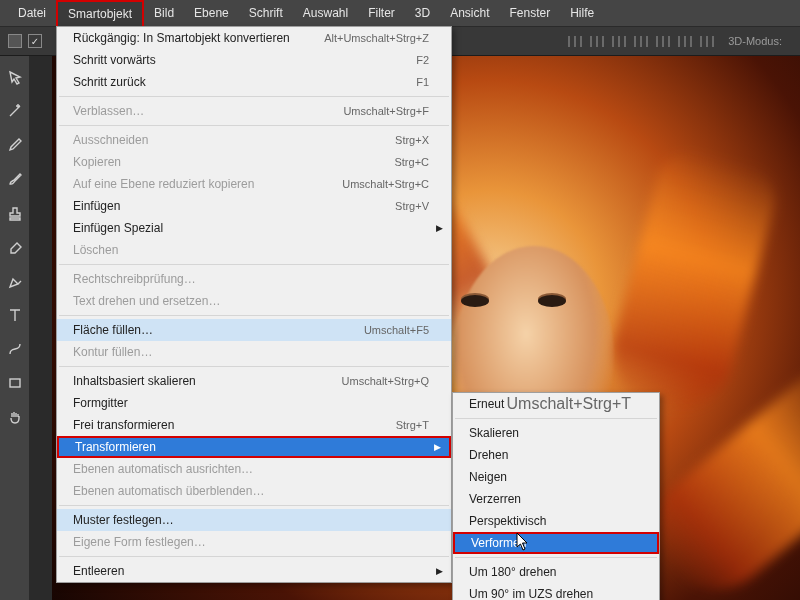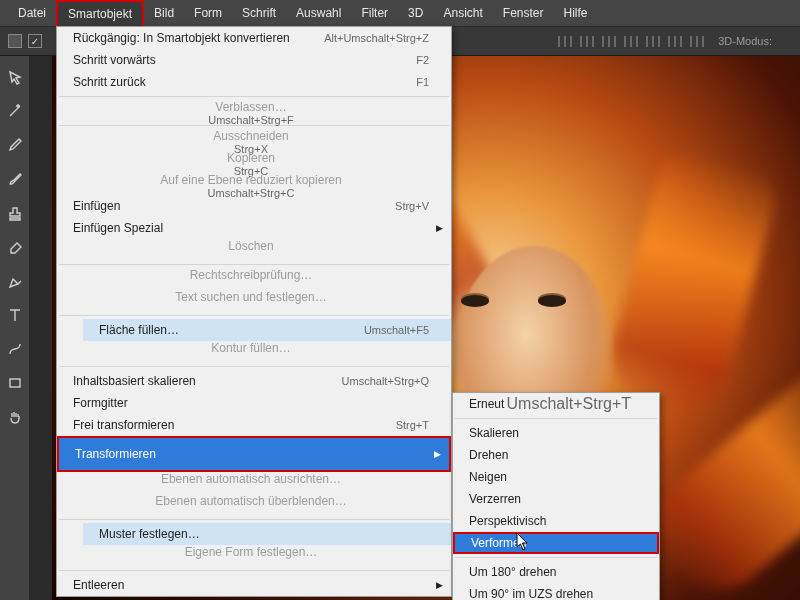--- a/index.html
+++ b/index.html
@@ -8,44 +8,44 @@
   
   .menubar { background: #454545; height: 26px; display: flex; align-items: stretch; padding-left: 8px; color: #e6e6e6; font-size: 12px; }
   .menubar .menu-item { padding: 0 10px; display: flex; align-items: center; cursor: default; }
   .menubar .menu-item.active { background: #3a3a3a; border: 2px solid #d30000; border-bottom: none; }
 
   
   .toolbar { background: #383838; border-top: 1px solid #2a2a2a; border-bottom: 1px solid #1c1c1c; height: 30px; display: flex; align-items: center; gap: 6px; padding-left: 8px; }
   .tool-swatch { width: 14px; height: 14px; border: 1px solid #888; background: #555; }
   .tool-check { width: 14px; height: 14px; border: 1px solid #888; background: #3a3a3a; display: flex; align-items: center; justify-content: center; color: #ddd; font-size: 10px; }
   .tool-spacer { flex: 1; }
-  .tool-right { display: flex; align-items: center; gap: 14px; padding-right: 28px; color: #9a9a9a; font-size: 11px; }
+  .tool-right { display: flex; align-items: center; gap: 14px; padding-right: 18px; color: #9a9a9a; font-size: 11px; }
   .align-icons { display: flex; gap: 8px; }
   .align-icons span { width: 14px; height: 11px; border-left: 2px solid #6a6a6a; border-right: 2px solid #6a6a6a; position: relative; }
   .align-icons span::after { content:""; position:absolute; left:4px; top:0; width:2px; height:100%; background:#6a6a6a; }
 
   
   .toolcol { position: absolute; left: 0; top: 56px; width: 30px; background: #434343; height: 544px; display: flex; flex-direction: column; align-items: center; padding-top: 10px; gap: 12px; border-right: 1px solid #2a2a2a; }
   .toolcol .tool { width: 22px; height: 22px; display: flex; align-items: center; justify-content: center; color: #cfcfcf; font-size: 14px; }
   .toolcol .tool svg { width: 16px; height: 16px; stroke: #cfcfcf; fill: none; stroke-width: 1.4; }
 
   
   .canvas { position: absolute; left: 30px; top: 56px; right: 0; bottom: 0; background: radial-gradient(circle at 60% 45%, #f7d39b 0%, #e9953a 20%, #b84a12 40%, #4a1305 65%, #120402 100%); overflow: hidden; }
   .face { position:absolute; left:55%; top:35%; width:160px; height:220px; background: radial-gradient(ellipse at 45% 40%, #f5d2a8 0%, #d7925d 55%, rgba(0,0,0,0) 75%); border-radius:50% 50% 48% 48%; filter: blur(1px); }
   .eye { position:absolute; width:28px; height:12px; background:#2a1b12; border-radius:50%; box-shadow: 0 -2px 0 #8b5a37; }
   .eye.l{ left:56%; top:44%; } .eye.r{ left:66%; top:44%; }
   .flame { position:absolute; width:120px; height:260px; background: linear-gradient(180deg, rgba(255,180,60,.0) 0%, rgba(255,140,30,.8) 40%, rgba(180,50,10,.7) 80%, rgba(0,0,0,0) 100%); filter: blur(6px); border-radius: 60px 60px 100px 100px; transform: rotate(15deg); }
   .f1{ left:78%; top:18%; } .f2{ left:40%; top:8%; transform:rotate(-30deg);} .f3{ left:88%; top:55%; transform:rotate(50deg);}
 
   
   .menu-panel { position: absolute; top: 26px; left: 56px; width: 396px; background: #f0f0f0; border: 1px solid #9e9e9e; box-shadow: 3px 3px 6px rgba(0,0,0,.35); font-size: 12px; color: #222; }
   .menu-panel .row { display: flex; align-items: center; height: 22px; padding: 0 22px 0 16px; position: relative; }
-  .menu-panel .row.hover-light { background: #cfe3f5; margin-left: 26px; }
-  .menu-panel .row.selected { background: #2f7bd9; color: #fff; border: 2px solid #d30000; height: 36px; }
-  .menu-panel .row.disabled { color: #9c9c9c; flex-direction: column; }
+  .menu-panel .row.hover-light { background: #cfe3f5; }
+  .menu-panel .row.selected { background: #2f7bd9; color: #fff; border: 2px solid #d30000; height: 22px; }
+  .menu-panel .row.disabled { color: #9c9c9c; }
   .menu-panel .sep { height: 1px; background: #d5d5d5; margin: 3px 2px; }
   .menu-panel .label { flex: 1; white-space: nowrap; }
   .menu-panel .shortcut { color: #666; font-size: 11px; }
   .menu-panel .arrow { position: absolute; right: 8px; font-size: 9px; }
 
   
   .submenu { position: absolute; top: 392px; left: 452px; width: 208px; background: #f0f0f0; border: 1px solid #9e9e9e; box-shadow: 3px 3px 6px rgba(0,0,0,.35); font-size: 12px; color: #222; }
   .submenu .row { display: flex; align-items: center; height: 22px; padding: 0 28px 0 16px; }
   .submenu .row.selected-red { background: #2f7bd9; color:#fff; border:2px solid #d30000; }
   .submenu .sep { height:1px; background:#d5d5d5; margin:3px 2px; }
@@ -56,21 +56,21 @@
 
   .dark-strip { position:absolute; left:30px; top:56px; width:22px; height:544px; background:#2a2a2a; }
 </style>
 </head>
 <body>
 
 <div class="menubar" id="menubar">
     <div class="menu-item">Datei</div>
     <div class="menu-item active">Smartobjekt</div>
     <div class="menu-item">Bild</div>
-    <div class="menu-item">Form</div>
+    <div class="menu-item">Ebene</div>
     <div class="menu-item">Schrift</div>
     <div class="menu-item">Auswahl</div>
     <div class="menu-item">Filter</div>
     <div class="menu-item">3D</div>
     <div class="menu-item">Ansicht</div>
     <div class="menu-item">Fenster</div>
     <div class="menu-item">Hilfe</div>
   </div>
 
 <div class="toolbar">
@@ -200,21 +200,21 @@
       <span class="arrow">▶</span>
     </div>
     <div class="row disabled">
       <span class="label">Löschen</span>
     </div>
     <div class="sep"></div>
     <div class="row disabled">
       <span class="label">Rechtschreibprüfung…</span>
     </div>
     <div class="row disabled">
-      <span class="label">Text suchen und festlegen…</span>
+      <span class="label">Text drehen und ersetzen…</span>
     </div>
     <div class="sep"></div>
     <div class="row hover-light">
       <span class="label">Fläche füllen…</span>
       <span class="shortcut">Umschalt+F5</span>
     </div>
     <div class="row disabled">
       <span class="label">Kontur füllen…</span>
     </div>
     <div class="sep"></div>

